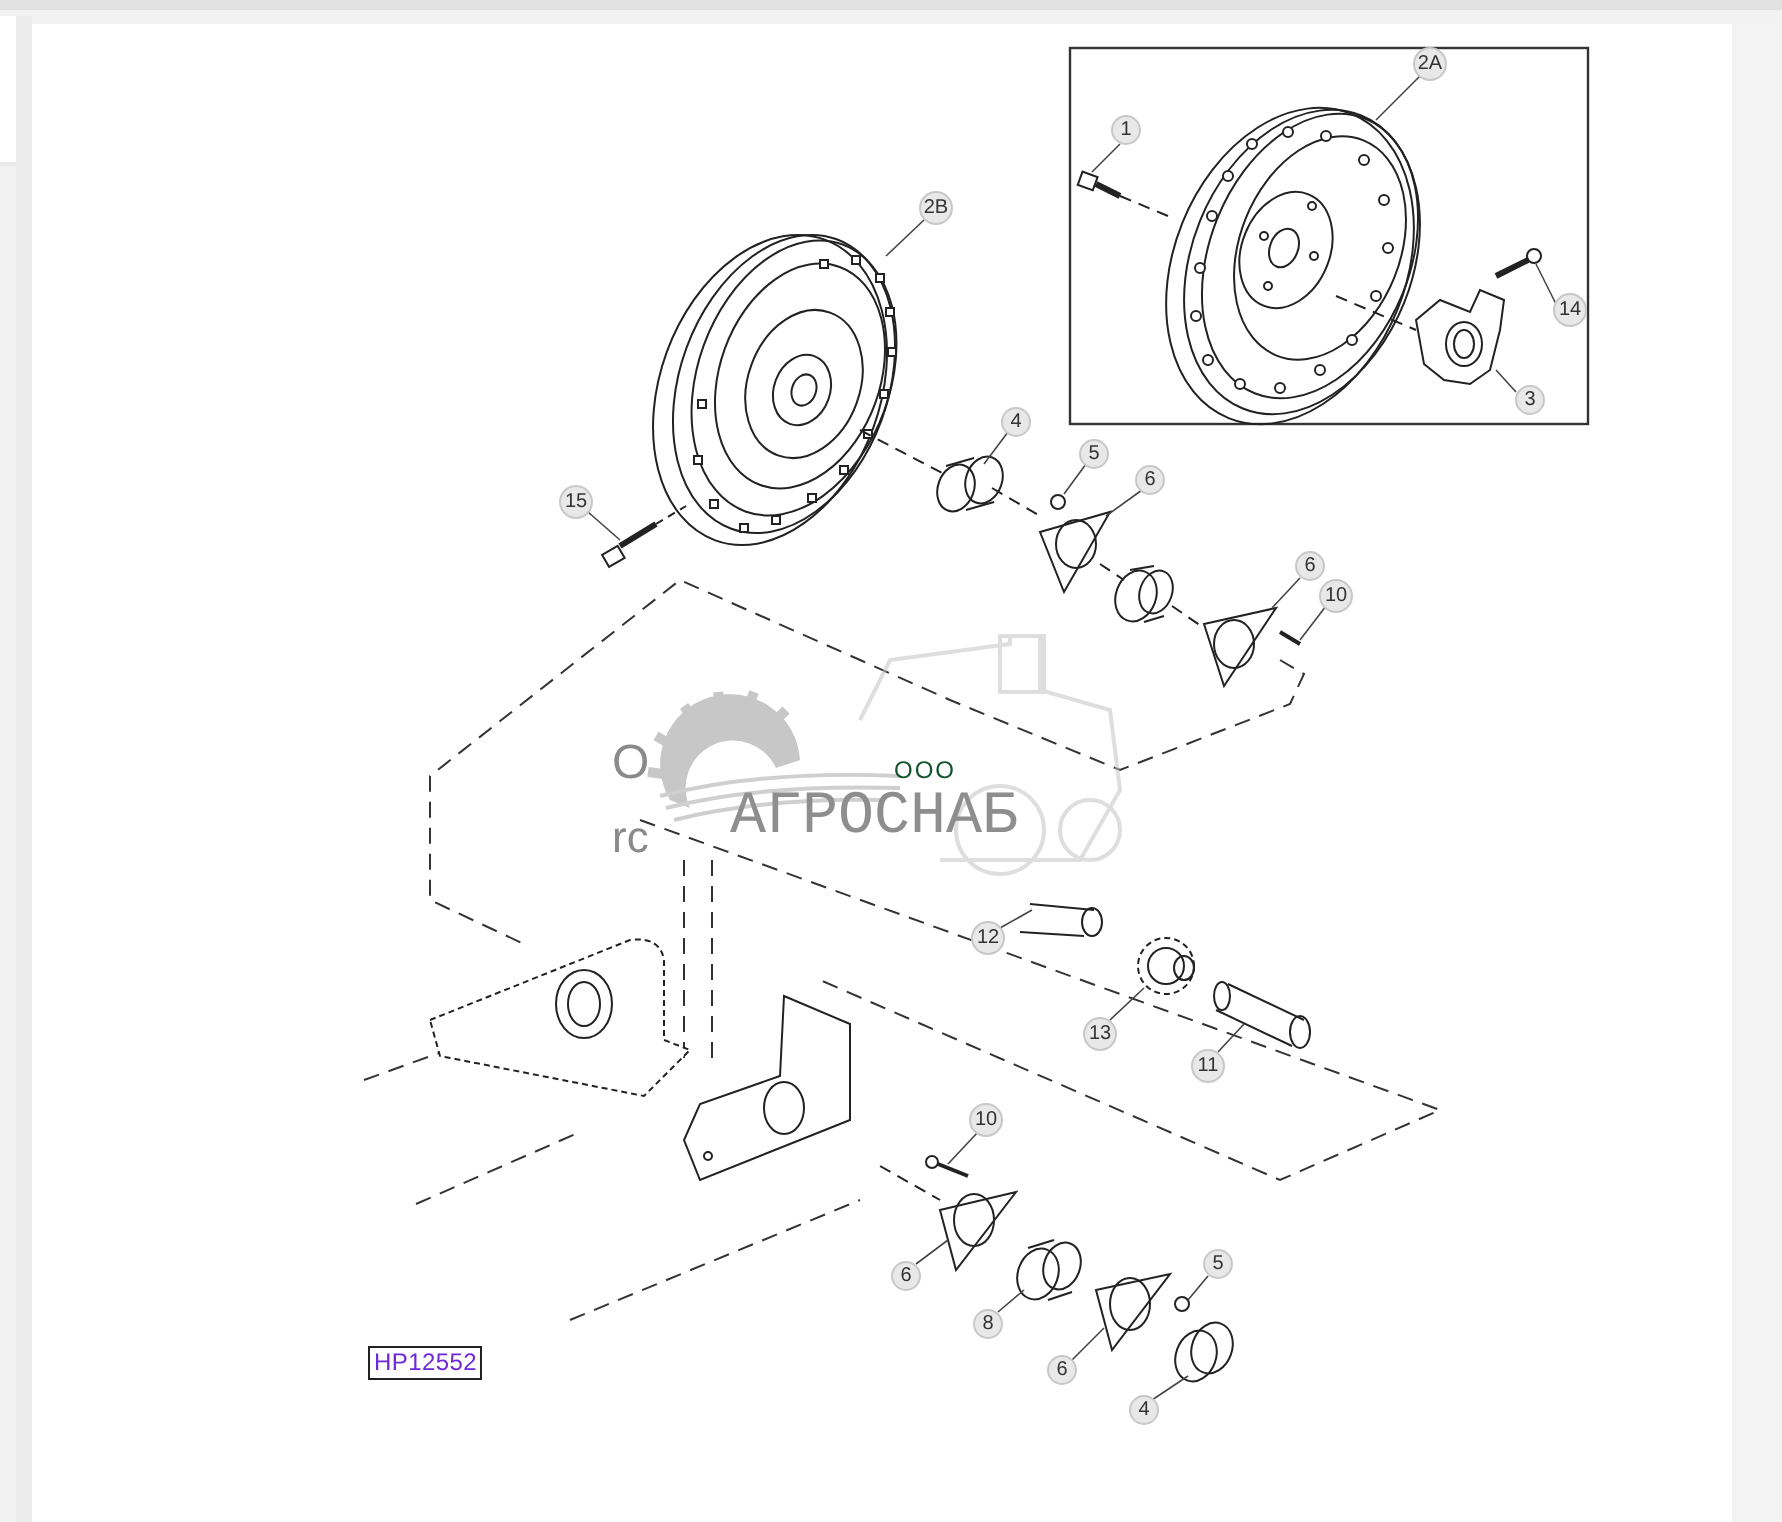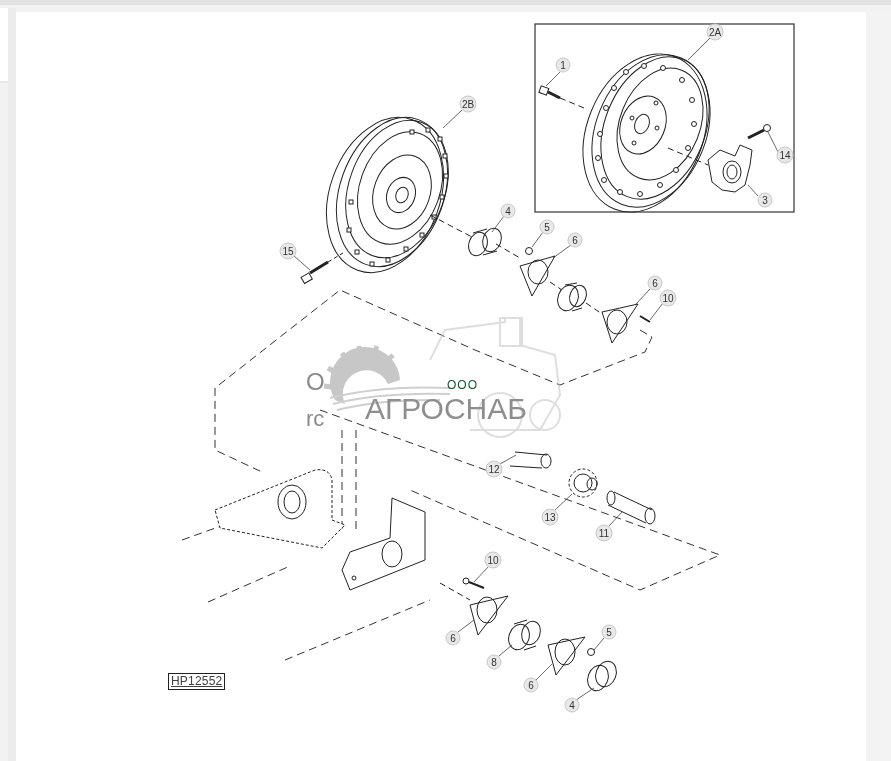--- a/index.html
+++ b/index.html
@@ -12,27 +12,27 @@
   .leftstrip { position:absolute; left:0; top:8px; width:8px; height:73px; background:#ffffff; border-bottom:2px solid #e8e8e8; }
   .leftcol { position:absolute; left:8px; top:8px; width:8px; height:753px; background:#ececec; }
   .card {
     position:absolute; left:16px; top:12px; width:850px; height:749px;
     background:#ffffff;
   }
   .rightcol { position:absolute; left:866px; top:12px; width:25px; height:749px; background:#f3f3f3; }
   svg.diagram { position:absolute; left:0; top:0; width:891px; height:761px; }
   .callout-text { font-family:"Liberation Sans", sans-serif; font-size:10px; fill:#333; text-anchor:middle; dominant-baseline:central; }
   .ref-label {
-    position:absolute; left:168px; top:673px; height:15px; padding:0 2px;
-    border:1px solid #222; font-size:12px; line-height:15px; color:#404040;
-    background:#fff; letter-spacing:0.2px;text-decoration:underline;
+    position:absolute; left:184px; top:673px; height:15px; padding:0 2px;
+    border:1px solid #222; font-size:12px; line-height:15px; color:#6d28d9;
+    background:#fff; letter-spacing:0.2px;
   }
   .wm-small { position:absolute; font-size:24px; color:#8a8a8a; }
   .wm-brand {
-    position:absolute; left:365px; top:392px; font-family:Liberation Sans, sans-serif;
+    position:absolute; left:365px; top:392px; font-family:Liberation Mono, monospace;
     font-size:30px; color:#8e8e8e; letter-spacing:0px;
   }
   .wm-ooo { position:absolute; left:447px; top:378px; font-size:12px; color:#14532d; letter-spacing:1px; }
 </style>
 </head>
 <body>
 
 <div class="topbar"></div>
 <div class="leftstrip"></div>
 <div class="leftcol"></div>

